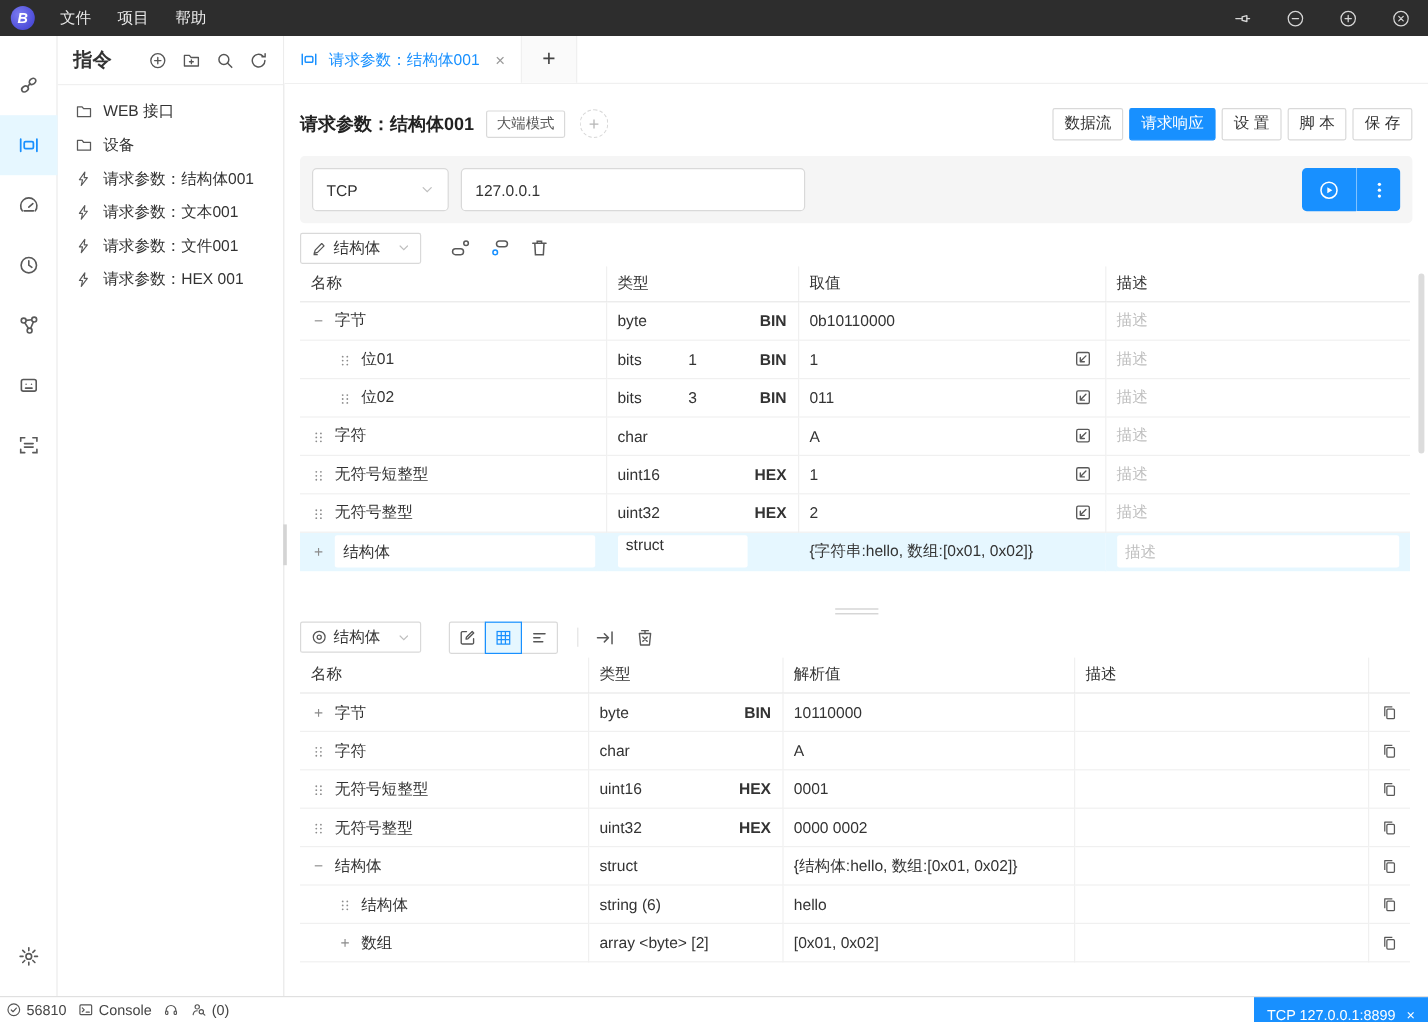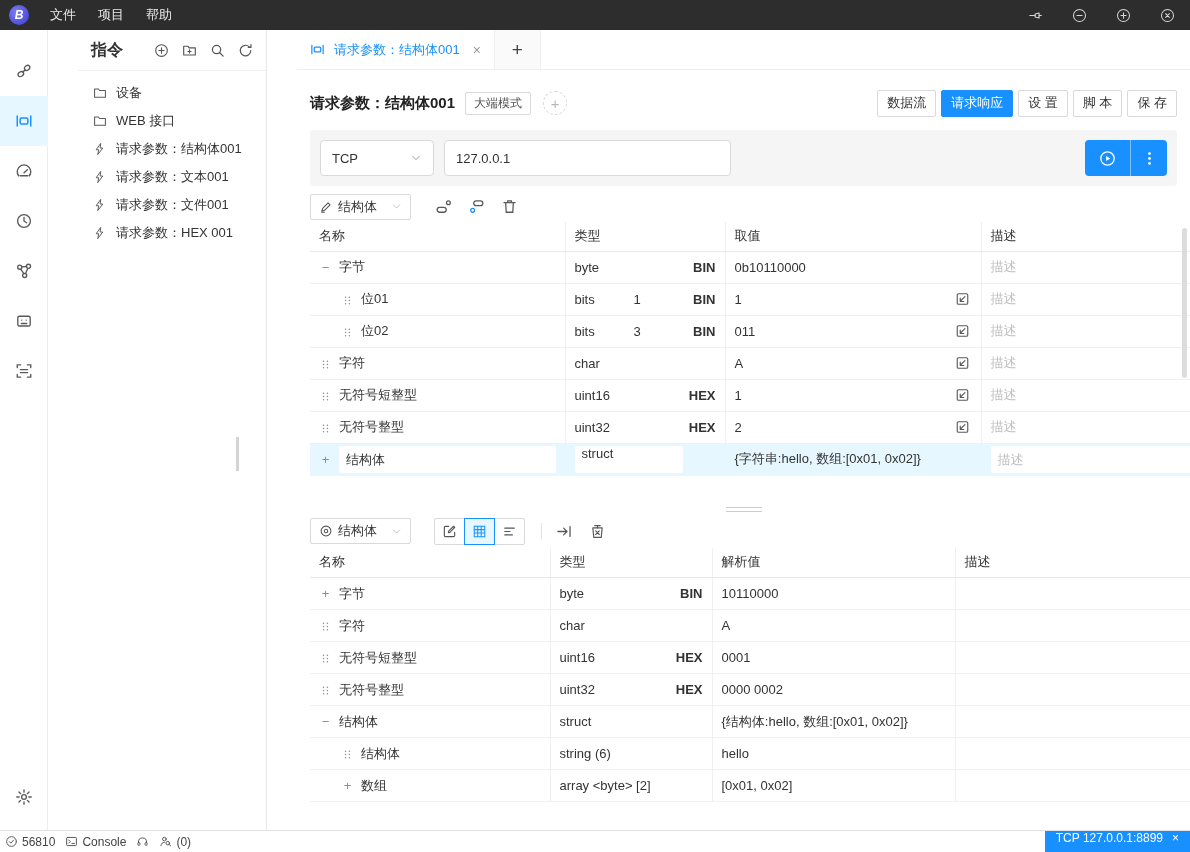--- a/index.html
+++ b/index.html
@@ -14,21 +14,21 @@
           background:radial-gradient(circle at 35% 35%, #7b7bf0, #3b3bd0); color:#fff; font-weight:bold;
           font-size:12px; display:flex; align-items:center; justify-content:center; font-style:italic; }
   .menu-item { padding:0 11px; font-size:13px; height:30px; display:flex; align-items:center; }
   .tb-search { position:absolute; left:368px; top:4px; width:424px; height:22px; background:#3f3f3f;
                border-radius:4px; display:flex; align-items:center; justify-content:center; gap:6px;
                color:#dcdcdc; font-size:12px; }
   .win-controls { margin-left:auto; display:flex; align-items:center; gap:29px; margin-right:15px; color:#d6d6d6; }
   .win-controls .ic { width:15px; height:15px; }
 
   
-  .app { display:flex; height:800px; position:relative;gap:30px; }
+  .app { display:flex; height:800px; position:relative; }
 
   .rail { width:48px; border-right:1px solid #ececec; display:flex; flex-direction:column; align-items:center; padding-top:16px; flex:none; }
   .rail-item { width:48px; height:50px; display:flex; align-items:center; justify-content:center; color:#595959; cursor:pointer; }
   .rail-item .ic { width:18px; height:18px; }
   .rail-item.active { background:#e6f7ff; color:#1890ff; }
   .rail-spacer { flex:1; }
   .rail-bottom { margin-bottom:8px; }
 
   .sidebar { width:189px; border-right:1px solid #e8e8e8; flex:none; display:flex; flex-direction:column; }
   .sb-head { height:41px; display:flex; align-items:center; padding:0 13px; border-bottom:1px solid #f0f0f0; }
@@ -129,21 +129,21 @@
 
   
   .vscroll { position:absolute; right:3px; top:198px; width:5px; height:150px; background:#dcdcdc; border-radius:3px; }
   .panel-grip { position:absolute; left:236px; top:407px; width:3px; height:34px; background:#d4d4d4; }
 
   
   .statusbar { height:22px; border-top:1px solid #e0e0e0; display:flex; align-items:center; font-size:12px;
                color:#444; padding-left:5px; }
   .sb-item { display:flex; align-items:center; gap:4px; margin-right:10px; cursor:pointer; }
   .sb-item .ic { width:13px; height:13px; color:#555; }
-  .conn-badge { margin-left:auto; height:22px; background:#1890ff; color:#fff; display:flex; align-items:flex-start;
+  .conn-badge { margin-left:auto; height:22px; background:#1890ff; color:#fff; display:flex; align-items:flex-end;
                 gap:9px; padding:0 11px; cursor:pointer; }
 </style>
 </head>
 <body>
 
 <svg width="0" height="0" style="position:absolute">
   <defs>
     <g id="s" fill="none" stroke="currentColor" stroke-width="1.2" stroke-linecap="round" stroke-linejoin="round"></g>
     <symbol id="i-connector" viewBox="0 0 16 16">
         <g fill="none" stroke="currentColor" stroke-width="1.2" stroke-linecap="round">
@@ -467,27 +467,27 @@
         <svg class="ic">
             <use href="#i-refresh"></use>
           </svg>
       </span>
     </div>
     <div class="tree" id="tree">
         <div class="tree-item">
           <svg class="ic ">
             <use href="#i-folder"></use>
           </svg>
-          <span>设备</span>
+          <span>WEB 接口</span>
         </div>
         <div class="tree-item">
           <svg class="ic ">
             <use href="#i-folder"></use>
           </svg>
-          <span>WEB 接口</span>
+          <span>设备</span>
         </div>
         <div class="tree-item">
           <svg class="ic ">
             <use href="#i-zap"></use>
           </svg>
           <span>请求参数：结构体001</span>
         </div>
         <div class="tree-item">
           <svg class="ic ">
             <use href="#i-zap"></use>

